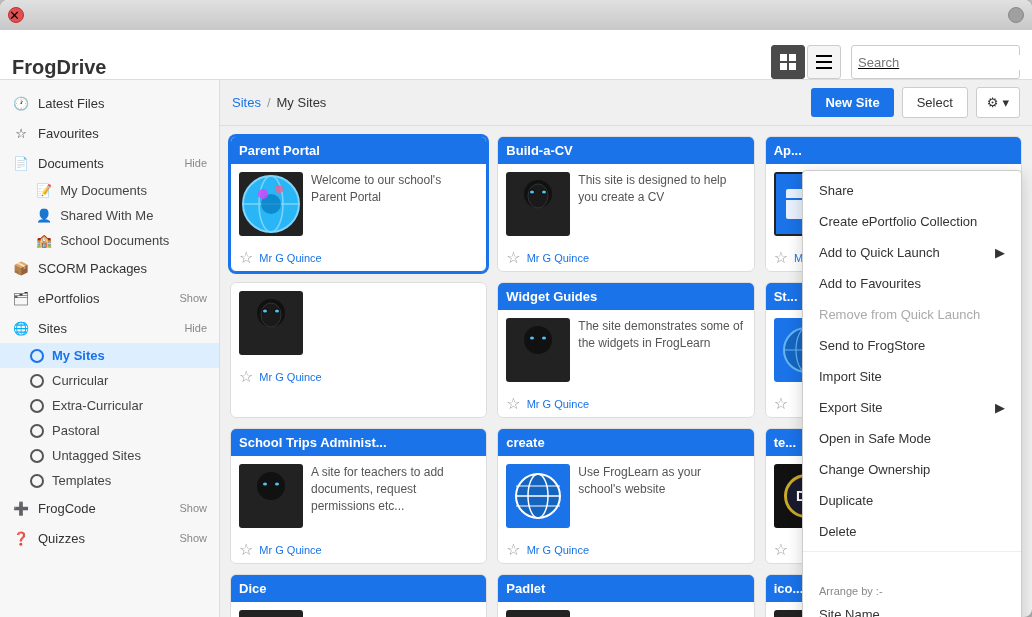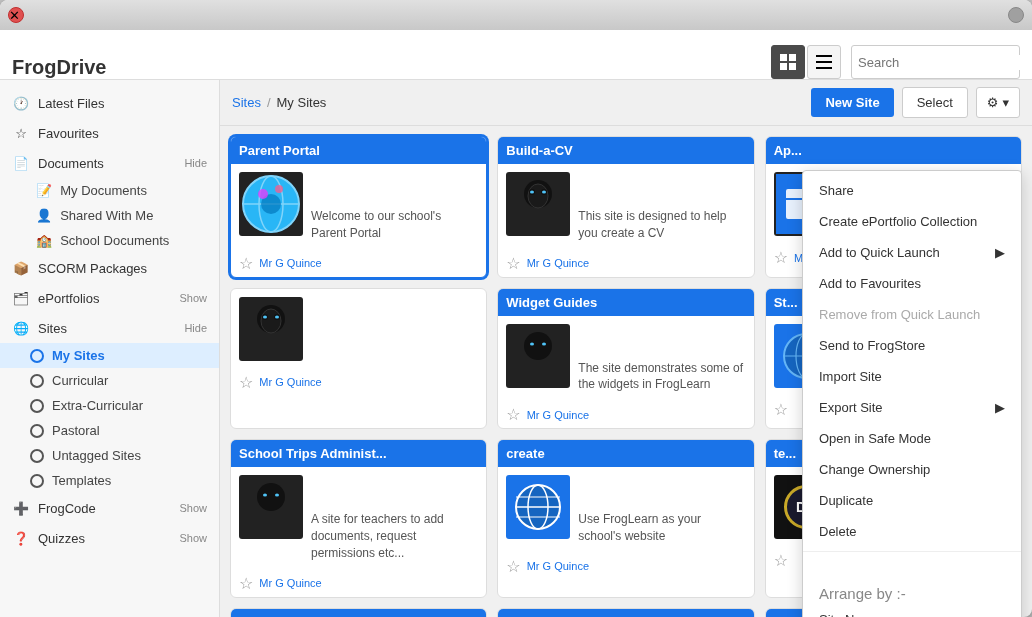--- a/index.html
+++ b/index.html
@@ -10,21 +10,21 @@
     .title-bar { height: 30px; background: linear-gradient(180deg, #e0e0e0, #c8c8c8); border-radius: 8px 8px 0 0; display: flex; align-items: center; padding: 0 8px; }
     .title-bar-close { width: 16px; height: 16px; border-radius: 50%; background: #e05050; border: 1px solid #c03030; cursor: pointer; }
     .title-bar-spacer { flex: 1; }
     .title-bar-icon { width: 16px; height: 16px; border-radius: 50%; background: #a0a0a0; border: 1px solid #888; cursor: pointer; }
 
     .app-header { height: 50px; background: #fff; display: flex; align-items: flex-end; padding: 0 12px; border-bottom: 1px solid #ddd; gap: 10px; }
     .app-title { font-size: 20px; font-weight: bold; color: #333; flex: 1; }
     .view-toggle { display: flex; gap: 2px; }
     .view-btn { width: 34px; height: 34px; border: 1px solid #ccc; background: #f5f5f5; cursor: pointer; display: flex; align-items: center; justify-content: center; border-radius: 3px; }
     .view-btn.active { background: #4a4a4a; border-color: #4a4a4a; color: white; }
-    .search-box { display: flex; align-items: center; border: 1px solid #ccc; border-radius: 3px; background: #fff; padding: 0 6px; height: 34px; width: 169px; }
+    .search-box { display: flex; align-items: center; border: 1px solid #ccc; border-radius: 3px; background: #fff; padding: 0 6px; height: 34px; width: 169px; text-decoration: underline; }
     .search-input { border: none; outline: none; flex: 1; font-size: 13px; }
     .search-icon-btn { cursor: pointer; color: #555; }
 
     .main-area { display: flex; flex: 1; overflow: hidden; }
 
     .sidebar { width: 220px; background: #f7f7f7; border-right: 1px solid #ddd; overflow-y: auto; padding: 8px 0; flex-shrink: 0; }
     .sidebar-item { display: flex; align-items: center; padding: 6px 12px; cursor: pointer; color: #333; gap: 8px; font-size: 13px; }
     .sidebar-item .icon { width: 18px; height: 18px; display: flex; align-items: center; justify-content: center; flex-shrink: 0; }
     .sidebar-item .label { flex: 1; }
     .sidebar-item .action { font-size: 11px; color: #888; cursor: pointer; }
@@ -41,31 +41,31 @@
     .breadcrumb-current { color: #333; }
     .new-site-btn { background: #1a73e8; color: white; border: none; padding: 7px 14px; border-radius: 3px; cursor: pointer; font-size: 13px; font-weight: bold; }
     .select-btn { background: #fff; color: #333; border: 1px solid #ccc; padding: 7px 14px; border-radius: 3px; cursor: pointer; font-size: 13px; text-align: right; }
     .settings-btn { background: #fff; color: #333; border: 1px solid #ccc; padding: 7px 10px; border-radius: 3px; cursor: pointer; font-size: 13px; display: flex; align-items: center; gap: 4px; }
     .site-card { border: 1px solid #ddd; border-radius: 6px; background: #fff; overflow: hidden; cursor: pointer; }
     .site-card.selected { border-color: #1a73e8; box-shadow: 0 0 0 2px #1a73e8; }
     .site-card-header { background: #1a73e8; color: white; padding: 6px 8px; font-weight: bold; font-size: 13px; }
     .site-card-body { display: flex; padding: 8px; gap: 8px; }
     .site-card-img { width: 64px; height: 64px; background: #222; border-radius: 3px; flex-shrink: 0; display: flex; align-items: center; justify-content: center; overflow: hidden; }
     .site-card-info { flex: 1; }
-    .site-card-desc { font-size: 12px; color: #555; line-height: 1.4; margin-top: 36px; }
+    .site-card-desc { font-size: 12px; color: #555; line-height: 1.4; }
     .site-card-footer { display: flex; align-items: center; padding: 4px 8px; gap: 6px; }
     .site-card-star { color: #999; cursor: pointer; font-size: 16px; }
     .site-card-author { font-size: 11px; color: #1a73e8; }
 
     
     .context-menu { position: absolute; top: 90px; right: 10px; background: #fff; border: 1px solid #ccc; border-radius: 4px; box-shadow: 0 4px 16px rgba(0,0,0,0.18); width: 220px; z-index: 100; padding: 4px 0; }
     .context-menu-item { padding: 8px 16px; cursor: pointer; color: #333; font-size: 13px; display: flex; align-items: center; justify-content: space-between; }
     .context-menu-item.disabled { color: #aaa; cursor: default; }
     .context-menu-divider { border-bottom: 1px solid #eee; margin: 4px 0; }
-    .context-menu-section { padding: 6px 16px 2px; color: #888; font-size: 15px; margin-top: 27px; }
+    .context-menu-section { padding: 6px 16px 2px; color: #888; font-size: 11px; margin-top: 27px; }
 
     
     ::-webkit-scrollbar { width: 6px; }
     ::-webkit-scrollbar-thumb { background: #bbb; border-radius: 3px; }
 
     
     .star-outline::before { content: '☆'; }
 
     .grid-3 { display: grid; grid-template-columns: repeat(3, 1fr); gap: 10px; }
 

